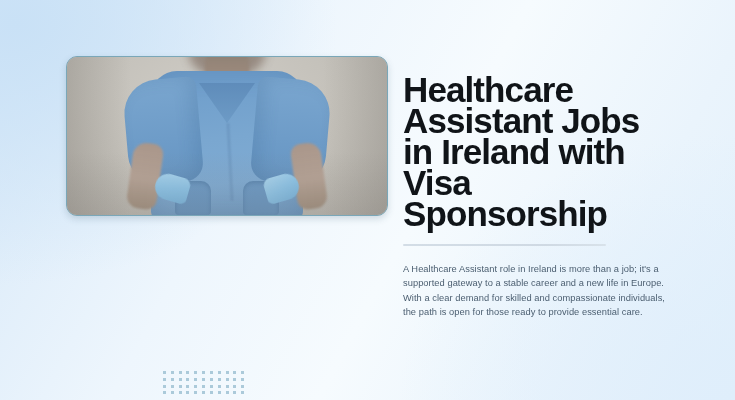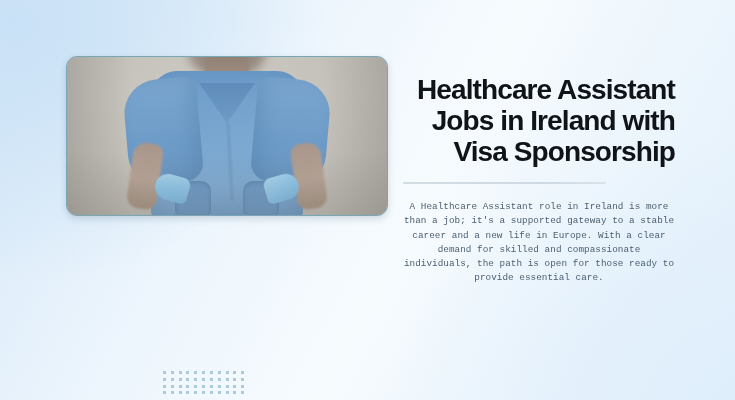--- a/index.html
+++ b/index.html
@@ -177,44 +177,42 @@
 
   
   #text-col {
     position: absolute;
     left: 403px;
     top: 74px;
     width: 272px;
   }
   #headline {
     margin: 0;
-    font-size: 28px;
+    font-size: 35px;
     line-height: 31px;
     font-weight: 700;
     letter-spacing: -0.9px;
     color: #101418;
     font-family: "Liberation Sans", sans-serif;
-    text-align: right;
   }
   #divider {
     margin-top: 15px;
     width: 203px;
     height: 2px;
     background: linear-gradient(90deg, #d3dde6 0%, #cfd9e3 70%, #d8e2ea 100%);
     border-radius: 1px;
   }
   #body-copy {
     margin: 16px 0 16px 0;
     font-size: 9.3px;
     line-height: 14.3px;
     color: #4b5e70;
     letter-spacing: 0.05px;
     max-width: 272px;
-    font-family: Liberation Mono, monospace;
-    text-align: center;
+    font-family: Liberation Sans, sans-serif;
   }
 
   
   #dot-grid {
     position: absolute;
     left: 163px;
     top: 371px;
     width: 86px;
     height: 27px;
     display: grid;

